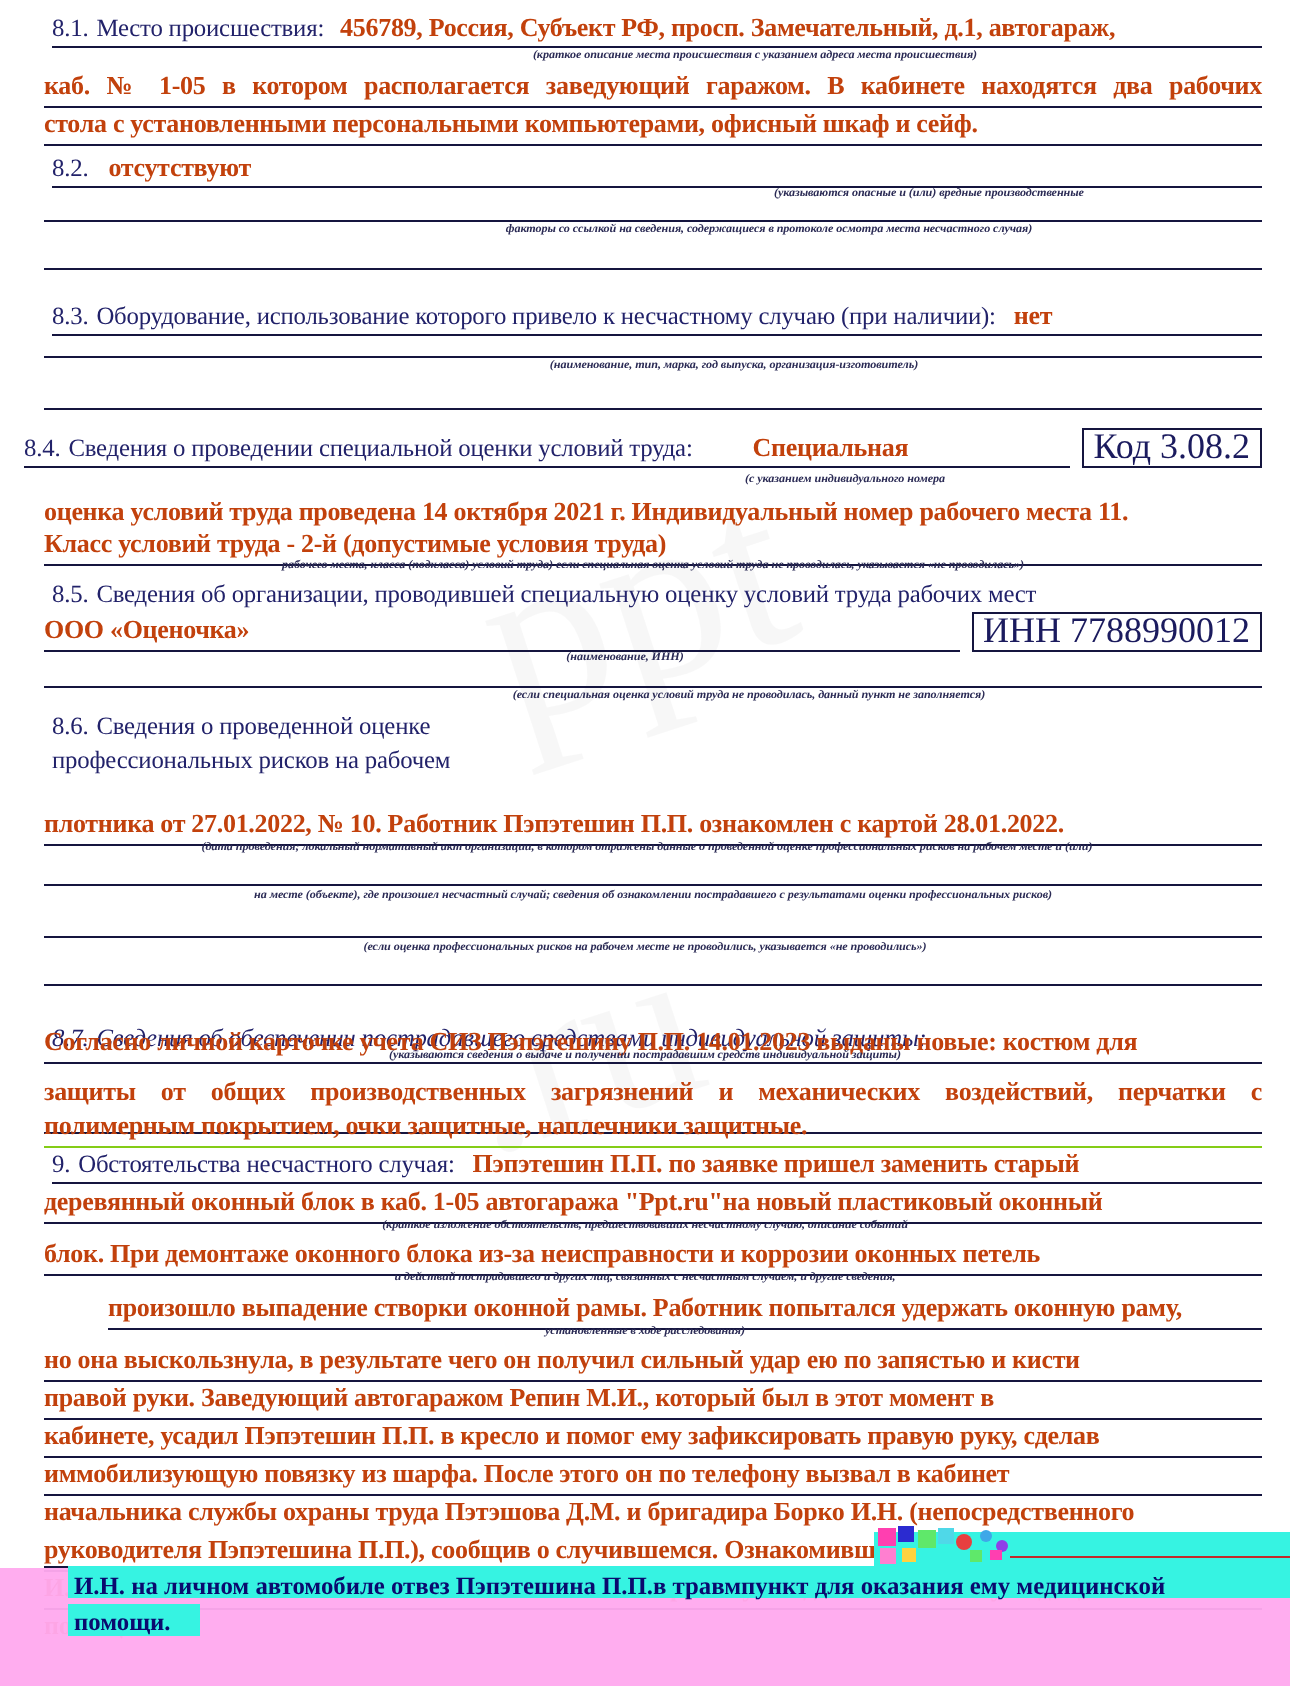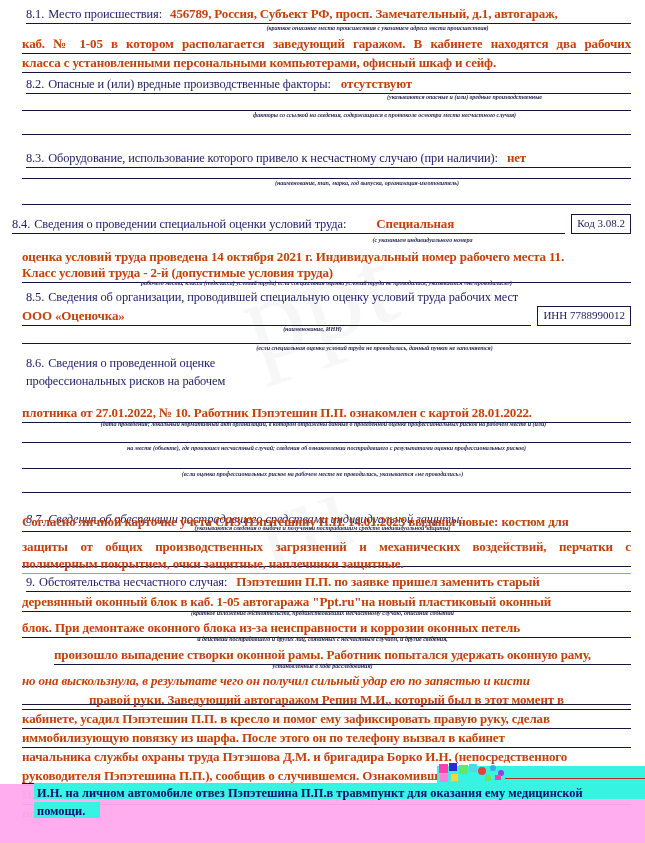--- a/index.html
+++ b/index.html
@@ -68,21 +68,21 @@
     letter-spacing: -0.05px;
     line-height: 8px;
     transform: scaleY(0.94);
   }
 
   
   .boxed {
     display: inline-block;
     border: 1.2px solid #15153f;
     padding: 1px 5px 2px 5px;
-    font-size: 11px;
+    font-size: 18px;
     color: #00008f;
     background: #fff;
     line-height: 15px;
     white-space: nowrap;
   }
   .boxed.plain { color: #1b1b5e; font-weight: normal; }
 
   .inline-flex {
     display: flex;
     align-items: flex-end;
@@ -188,28 +188,27 @@
     <div class="cap">(краткое описание места происшествия с указанием адреса места происшествия)</div>
   </div>
 
   <div class="row" style="top:34px; left:22px; right:14px;">
     <div class="ruled justify" style="padding-bottom:1px;">
       <span class="fill">каб. № 1-05 в котором располагается заведующий гаражом. В кабинете находятся два рабочих</span>
     </div>
   </div>
   <div class="row" style="top:53px; left:22px; right:14px;">
     <div class="ruled" style="padding-bottom:1px;">
-      <span class="fill">класса с установленными персональными компьютерами, офисный шкаф и сейф.</span>
+      <span class="fill">стола с установленными персональными компьютерами, офисный шкаф и сейф.</span>
     </div>
   </div>
 
   <div class="row" style="top:76px; left:26px; right:14px;">
     <div class="inline-flex ruled" style="padding-bottom:1px;">
       <span class="label">8.2.</span>
-      <span class="label" style="margin-left:4px;">Опасные и (или) вредные производственные факторы:</span>
       <span class="fill" style="margin-left:10px;">отсутствуют</span>
     </div>
   </div>
   <div class="row" style="top:93px; left:300px; right:16px;">
     <div class="cap">(указываются опасные и (или) вредные производственные</div>
   </div>
 
   <div class="row" style="top:108px; left:22px; right:14px;">
     <div class="ruled" style="height:2px;"></div>
   </div>
@@ -385,26 +384,26 @@
   <div class="row" style="top:645px; left:22px; right:14px;">
     <div class="ruled" style="padding-bottom:1px;margin-left:32px;">
       <span class="fill">произошло выпадение створки оконной рамы. Работник попытался удержать оконную раму,</span>
     </div>
   </div>
   <div class="row" style="top:662px; left:150px; right:150px;">
     <div class="cap">установленные в ходе расследования)</div>
   </div>
 
   <div class="row" style="top:671px; left:22px; right:14px;">
-    <div class="ruled" style="padding-bottom:15px;font-style:italic;">
+    <div class="ruled" style="padding-bottom:1px;">
       <span class="fill">но она выскользнула, в результате чего он получил сильный удар ею по запястью и кисти</span>
     </div>
   </div>
   <div class="row" style="top:690px; left:22px; right:14px;">
-    <div class="ruled" style="padding-bottom:1px;text-align:center;">
+    <div class="ruled" style="padding-bottom:1px;">
       <span class="fill">правой руки. Заведующий автогаражом Репин М.И., который был в этот момент в</span>
     </div>
   </div>
   <div class="row" style="top:709px; left:22px; right:14px;">
     <div class="ruled" style="padding-bottom:1px;">
       <span class="fill">кабинете, усадил Пэпэтешин П.П. в кресло и помог ему зафиксировать правую руку, сделав</span>
     </div>
   </div>
   <div class="row" style="top:728px; left:22px; right:14px;">
     <div class="ruled" style="padding-bottom:1px;">

